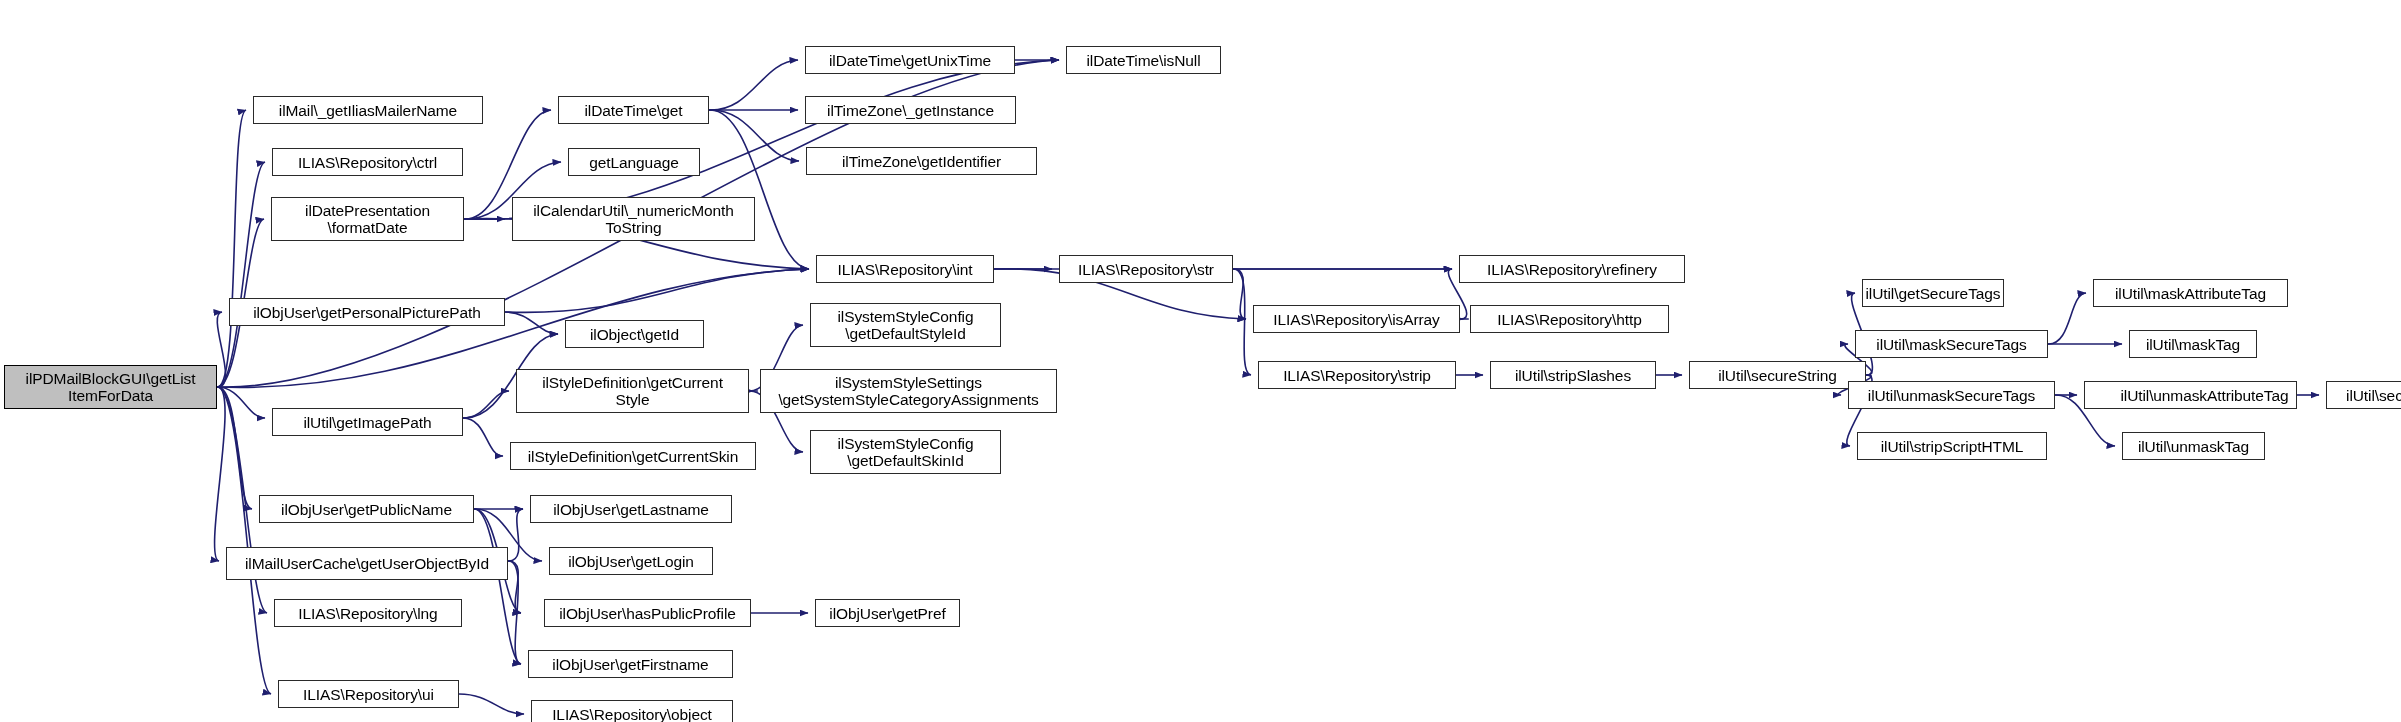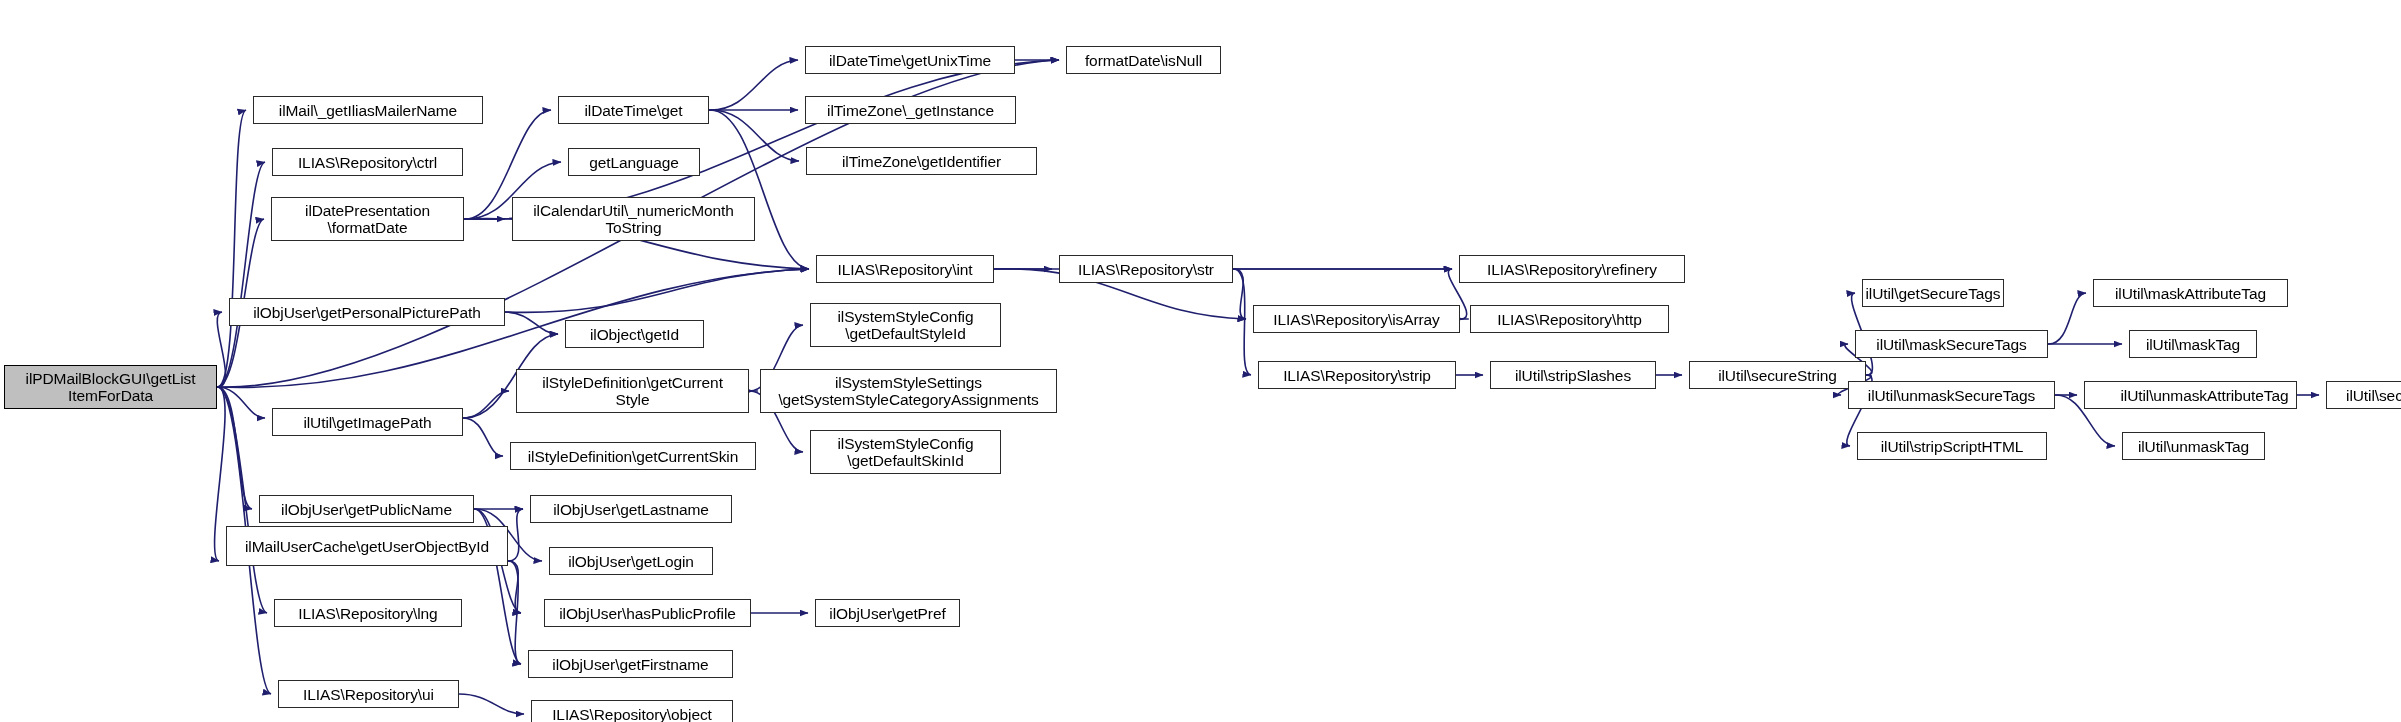--- a/index.html
+++ b/index.html
@@ -120,21 +120,21 @@
   <div id="nodes">
       <div class="node root" style="left: 4px; top: 365px; width: 213px; height: 44px;"><span class="node-label">ilPDMailBlockGUI\getList
 ItemForData</span></div>
       <div class="node" style="left: 253px; top: 96px; width: 230px; height: 28px;"><span class="node-label">ilMail\_getIliasMailerName</span></div>
       <div class="node" style="left: 272px; top: 148px; width: 191px; height: 28px;"><span class="node-label">ILIAS\Repository\ctrl</span></div>
       <div class="node" style="left: 271px; top: 197px; width: 193px; height: 44px;"><span class="node-label">ilDatePresentation
 \formatDate</span></div>
       <div class="node" style="left: 229px; top: 298px; width: 276px; height: 28px;"><span class="node-label">ilObjUser\getPersonalPicturePath</span></div>
       <div class="node" style="left: 272px; top: 408px; width: 191px; height: 28px;"><span class="node-label">ilUtil\getImagePath</span></div>
       <div class="node" style="left: 259px; top: 495px; width: 215px; height: 28px;"><span class="node-label">ilObjUser\getPublicName</span></div>
-      <div class="node" style="left: 226px; top: 526px; width: 282px; height: 40px;"><span class="node-label">ilMailUserCache\getUserObjectById</span></div>
+      <div class="node" style="left: 226px; top: 547px; width: 282px; height: 33px;"><span class="node-label">ilMailUserCache\getUserObjectById</span></div>
       <div class="node" style="left: 274px; top: 599px; width: 188px; height: 28px;"><span class="node-label">ILIAS\Repository\lng</span></div>
       <div class="node" style="left: 278px; top: 680px; width: 181px; height: 28px;"><span class="node-label">ILIAS\Repository\ui</span></div>
       <div class="node" style="left: 558px; top: 96px; width: 151px; height: 28px;"><span class="node-label">ilDateTime\get</span></div>
       <div class="node" style="left: 568px; top: 148px; width: 132px; height: 28px;"><span class="node-label">getLanguage</span></div>
       <div class="node" style="left: 512px; top: 197px; width: 243px; height: 44px;"><span class="node-label">ilCalendarUtil\_numericMonth
 ToString</span></div>
       <div class="node" style="left: 565px; top: 320px; width: 139px; height: 28px;"><span class="node-label">ilObject\getId</span></div>
       <div class="node" style="left: 516px; top: 369px; width: 233px; height: 44px;"><span class="node-label">ilStyleDefinition\getCurrent
 Style</span></div>
       <div class="node" style="left: 510px; top: 442px; width: 246px; height: 28px;"><span class="node-label">ilStyleDefinition\getCurrentSkin</span></div>
@@ -147,21 +147,21 @@
       <div class="node" style="left: 805px; top: 96px; width: 211px; height: 28px;"><span class="node-label">ilTimeZone\_getInstance</span></div>
       <div class="node" style="left: 806px; top: 147px; width: 231px; height: 28px;"><span class="node-label">ilTimeZone\getIdentifier</span></div>
       <div class="node" style="left: 816px; top: 255px; width: 178px; height: 28px;"><span class="node-label">ILIAS\Repository\int</span></div>
       <div class="node" style="left: 810px; top: 303px; width: 191px; height: 44px;"><span class="node-label">ilSystemStyleConfig
 \getDefaultStyleId</span></div>
       <div class="node" style="left: 760px; top: 369px; width: 297px; height: 44px;"><span class="node-label">ilSystemStyleSettings
 \getSystemStyleCategoryAssignments</span></div>
       <div class="node" style="left: 810px; top: 430px; width: 191px; height: 44px;"><span class="node-label">ilSystemStyleConfig
 \getDefaultSkinId</span></div>
       <div class="node" style="left: 815px; top: 599px; width: 145px; height: 28px;"><span class="node-label">ilObjUser\getPref</span></div>
-      <div class="node" style="left: 1066px; top: 46px; width: 155px; height: 28px;"><span class="node-label">formatDate\isNull</span></div>
+      <div class="node" style="left: 1066px; top: 46px; width: 155px; height: 28px;"><span class="node-label">ilDateTime\isNull</span></div>
       <div class="node" style="left: 1059px; top: 255px; width: 174px; height: 28px;"><span class="node-label">ILIAS\Repository\str</span></div>
       <div class="node" style="left: 1253px; top: 305px; width: 207px; height: 28px;"><span class="node-label">ILIAS\Repository\isArray</span></div>
       <div class="node" style="left: 1258px; top: 361px; width: 198px; height: 28px;"><span class="node-label">ILIAS\Repository\strip</span></div>
       <div class="node" style="left: 1459px; top: 255px; width: 226px; height: 28px;"><span class="node-label">ILIAS\Repository\refinery</span></div>
       <div class="node" style="left: 1470px; top: 305px; width: 199px; height: 28px;"><span class="node-label">ILIAS\Repository\http</span></div>
       <div class="node" style="left: 1490px; top: 361px; width: 166px; height: 28px;"><span class="node-label">ilUtil\stripSlashes</span></div>
       <div class="node" style="left: 1689px; top: 361px; width: 177px; height: 28px;"><span class="node-label">ilUtil\secureString</span></div>
       <div class="node" style="left: 1862px; top: 279px; width: 142px; height: 28px;"><span class="node-label">ilUtil\getSecureTags</span></div>
       <div class="node" style="left: 1855px; top: 330px; width: 193px; height: 28px;"><span class="node-label">ilUtil\maskSecureTags</span></div>
       <div class="node" style="left: 1848px; top: 381px; width: 207px; height: 28px;"><span class="node-label">ilUtil\unmaskSecureTags</span></div>

